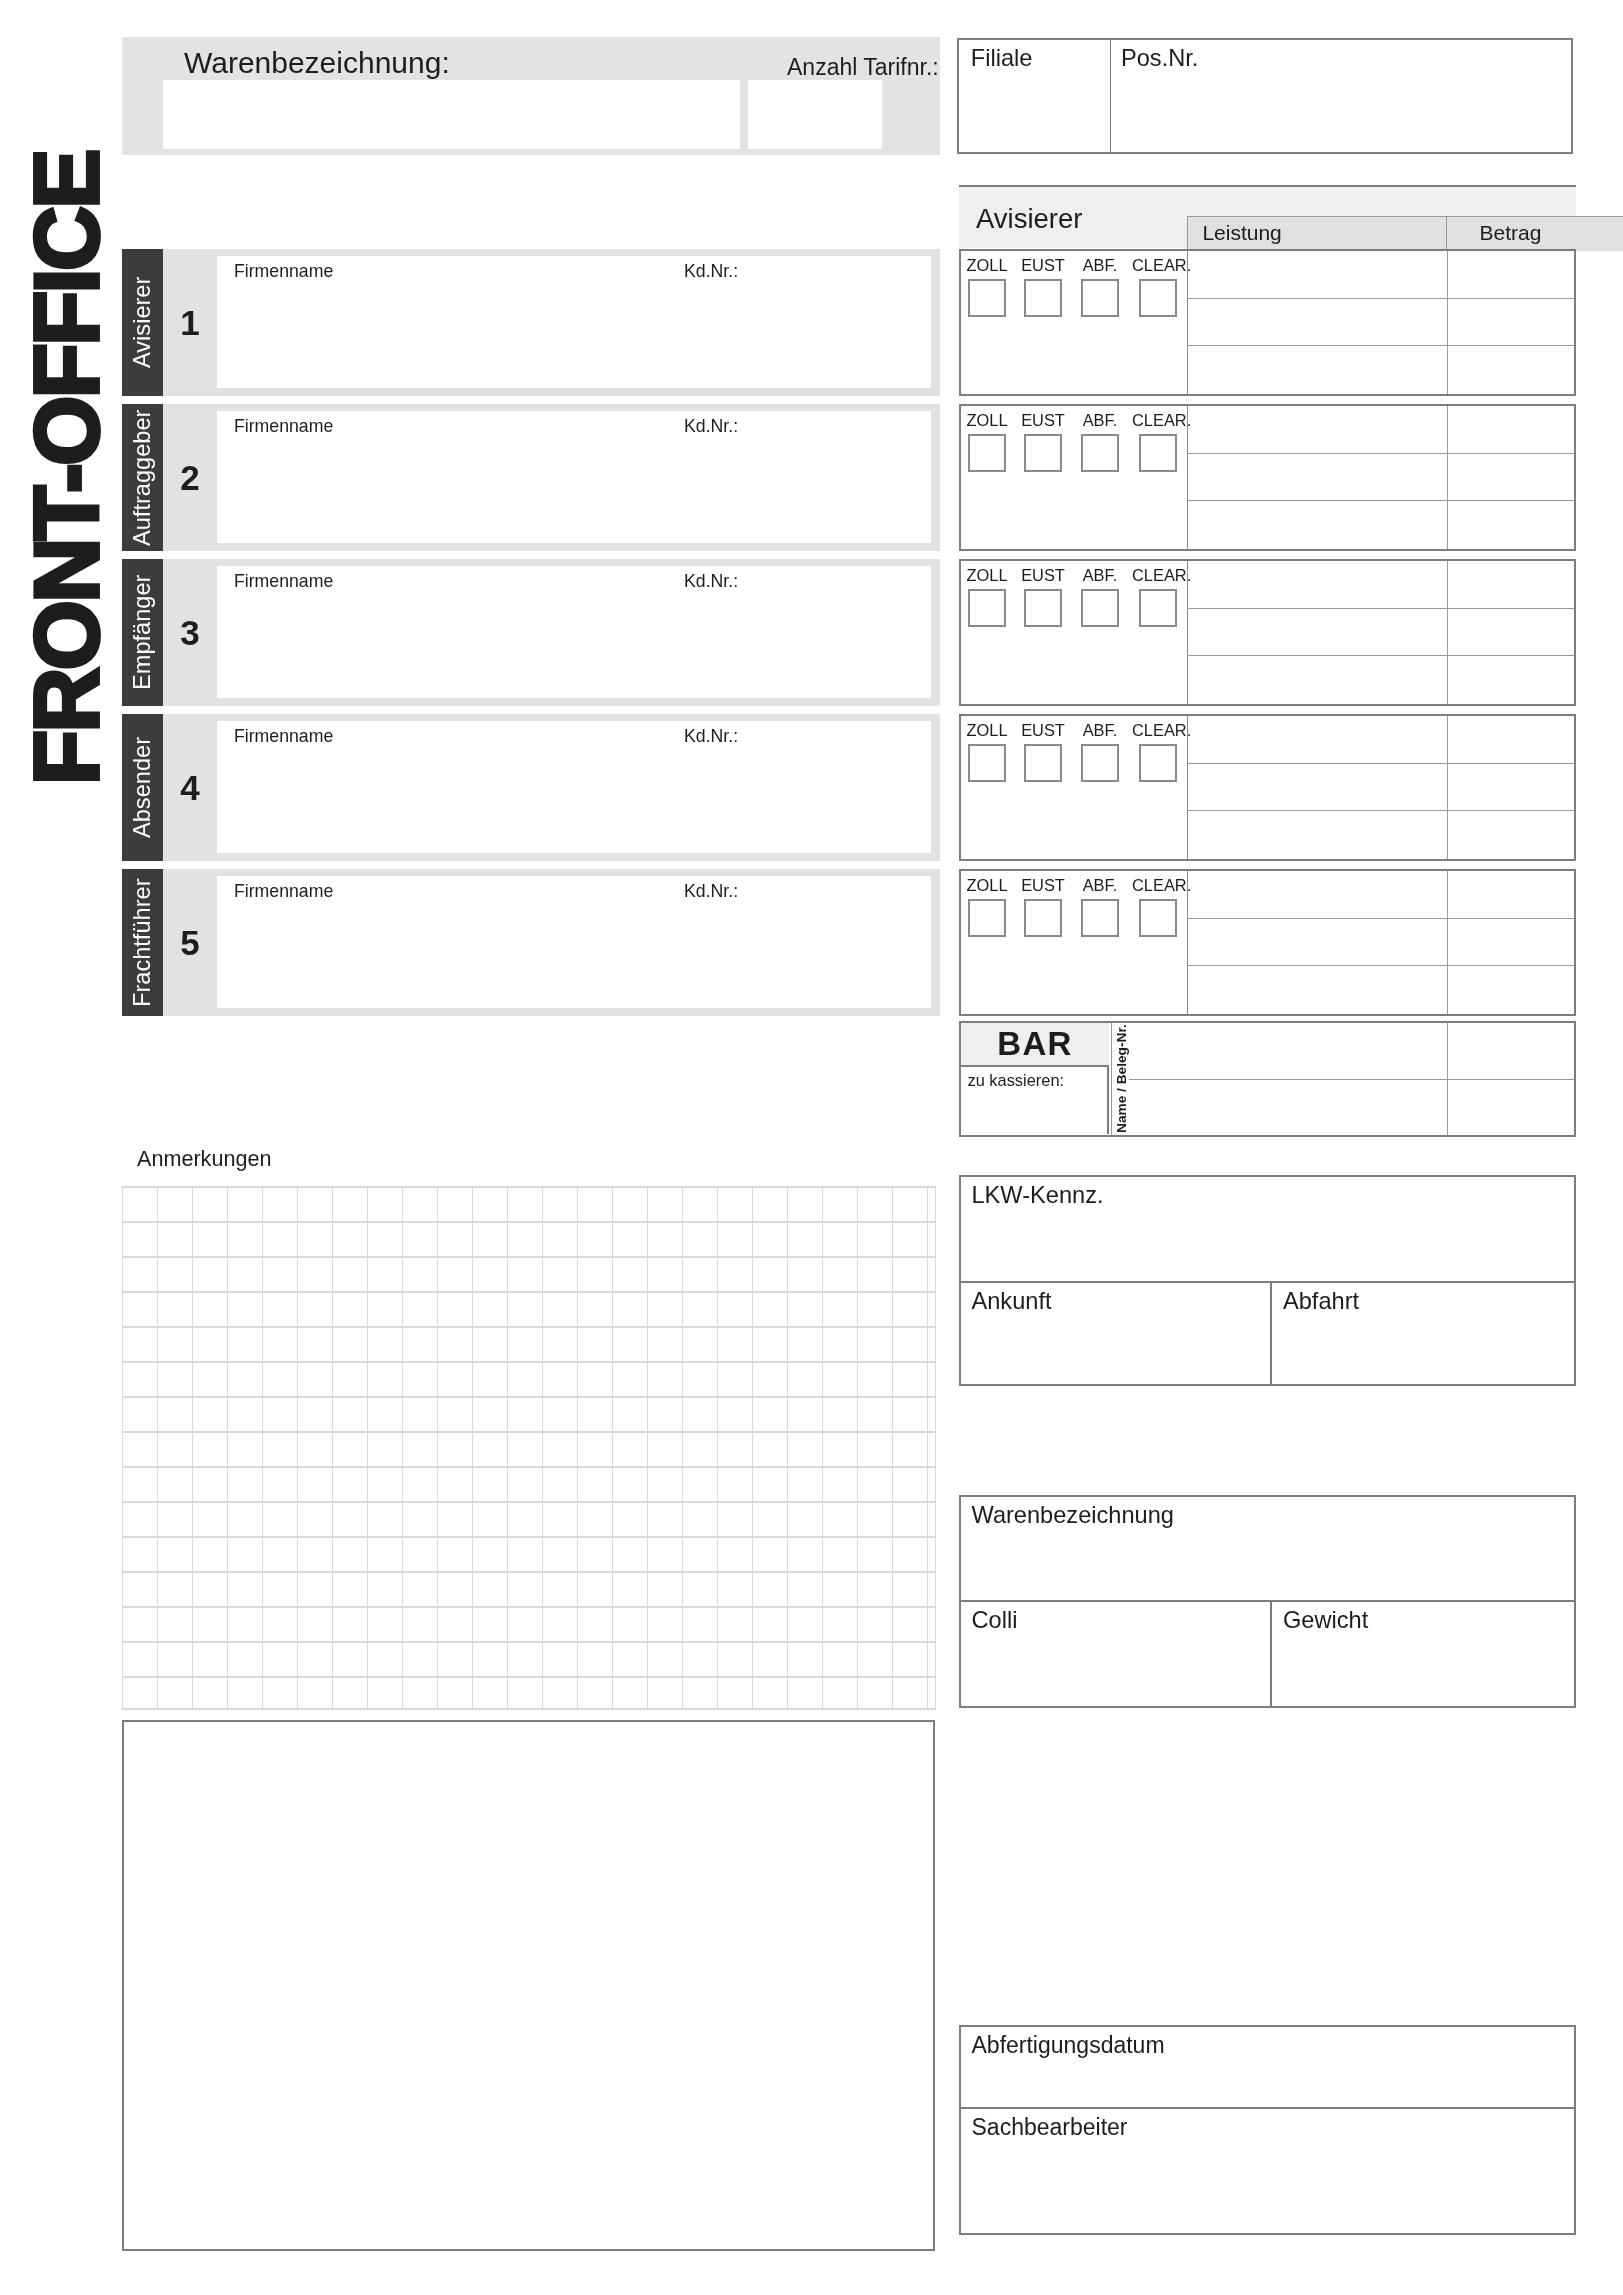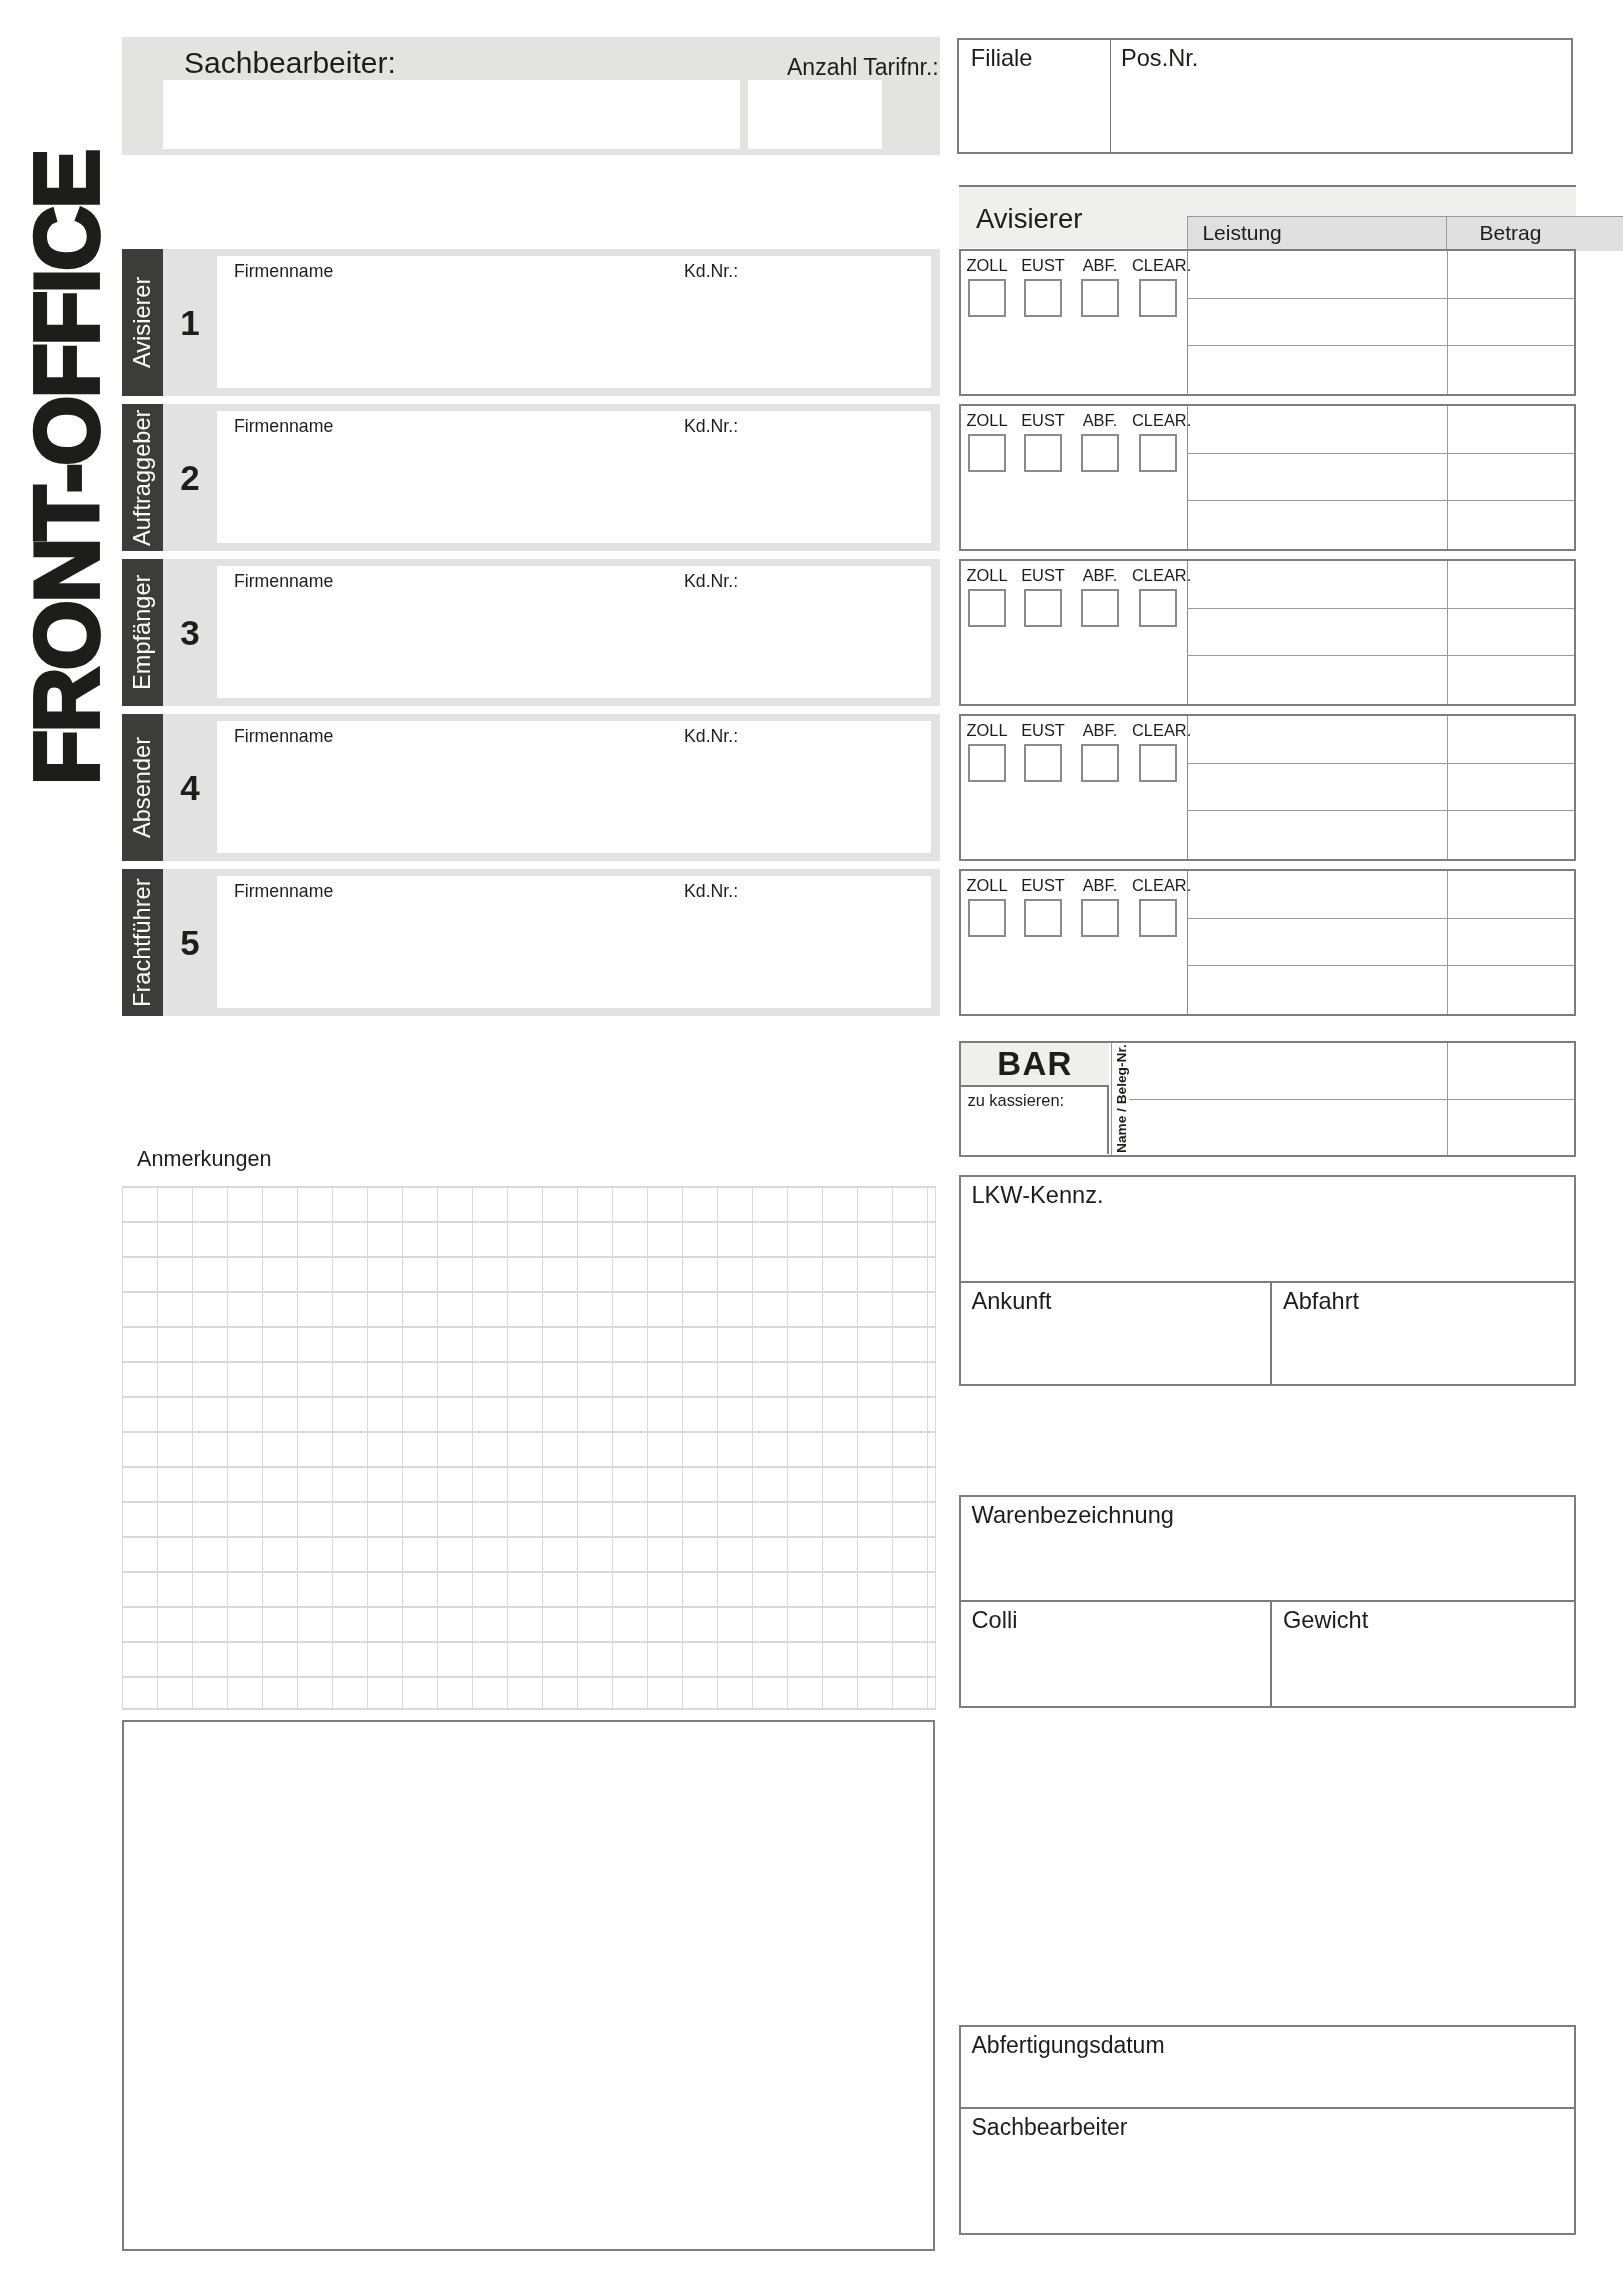--- a/index.html
+++ b/index.html
@@ -42,21 +42,21 @@
   .cb-col{position:absolute;top:5.2px;width:52px;text-align:center;}
   .cb-lbl{font-size:16.4px;letter-spacing:0;display:block;}
   .cb-box{display:inline-block;width:34px;height:34px;border:2.6px solid #8a8a8a;background:#fff;margin-top:3.9px;}
   .vline-main{position:absolute;left:226px;top:0;width:1.3px;height:100%;background:#8a8a8a;}
   .vline-betrag{position:absolute;left:486px;top:0;width:1.3px;height:100%;background:#9a9a9a;}
   .hline{position:absolute;left:226px;right:0;height:1.3px;background:#9a9a9a;}
   .cell{position:absolute;background:transparent;}
 
   
   .bar-block{position:absolute;left:959px;top:1021px;width:617px;height:116px;background:#fff;
-             border:2.6px solid #7d7d7d;box-sizing:border-box;margin-top:20px;}
+             border:2.6px solid #7d7d7d;box-sizing:border-box;}
   .bar-head{position:absolute;left:0;top:0;width:148px;height:42px;background:#efefee;
             display:flex;align-items:center;justify-content:center;font-size:33px;font-weight:bold;letter-spacing:1.3px;}
   .bar-cash{position:absolute;left:0;top:42px;width:148px;height:69px;background:#fff;
             border-top:2px solid #7d7d7d;border-right:2px solid #7d7d7d;box-sizing:border-box;}
   .bar-cash-lbl{position:absolute;left:6.5px;top:3.9px;font-size:16.4px;}
   .bar-strip{position:absolute;left:150px;top:0;width:19px;height:100%;border-right:1.3px solid #9a9a9a;
              box-sizing:border-box;writing-mode:vertical-rl;transform:rotate(180deg);
              display:flex;align-items:center;justify-content:center;
              font-size:13.7px;font-weight:bold;white-space:nowrap;}
   .bar-hline{position:absolute;left:168px;right:0;top:56px;height:1.3px;background:#9a9a9a;}
@@ -91,21 +91,21 @@
   .half-lbl2{position:absolute;left:322px;top:5.2px;font-size:23.6px;}
 </style>
 </head>
 <body>
 
 <div class="page">
 
   <div class="brand">FRONT-OFFICE</div>
 
   <div class="hdr-panel">
-    <div class="hdr-label">Sachbearbeiter:</div>
+    <div class="hdr-label">Warenbezeichnung:</div>
     <div class="hdr-input"></div>
     <div class="hdr-label2">Anzahl Tarifnr.:</div>
     <div class="hdr-input2"></div>
   </div>
 
   <div class="filiale-box">
     <div class="filiale-div"></div>
     <div class="filiale-lbl">Filiale</div>
     <div class="posnr-lbl">Pos.Nr.</div>
   </div>

